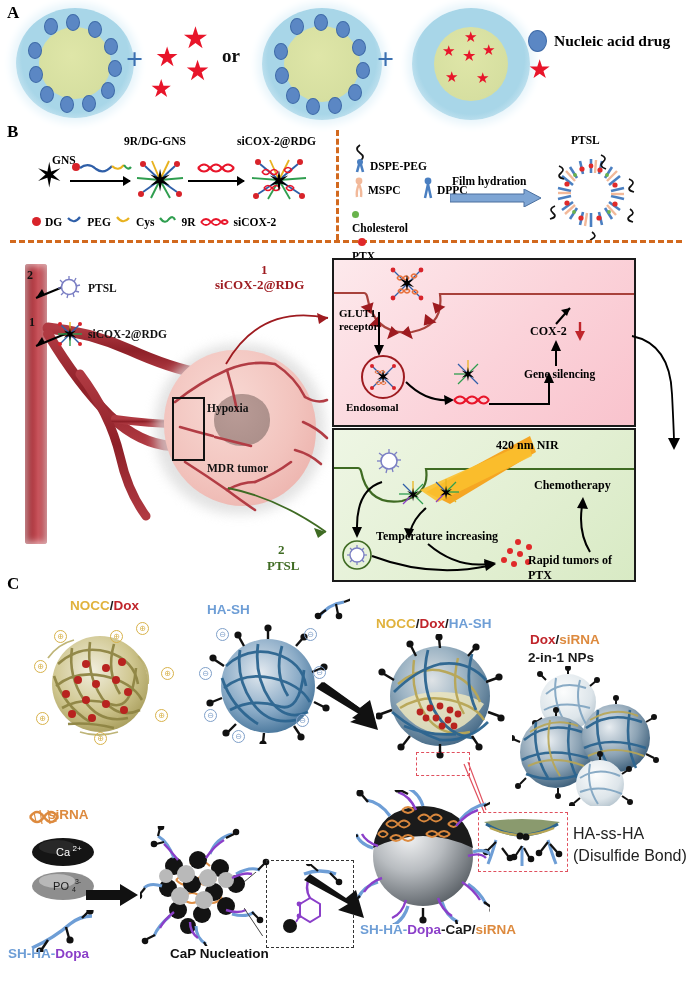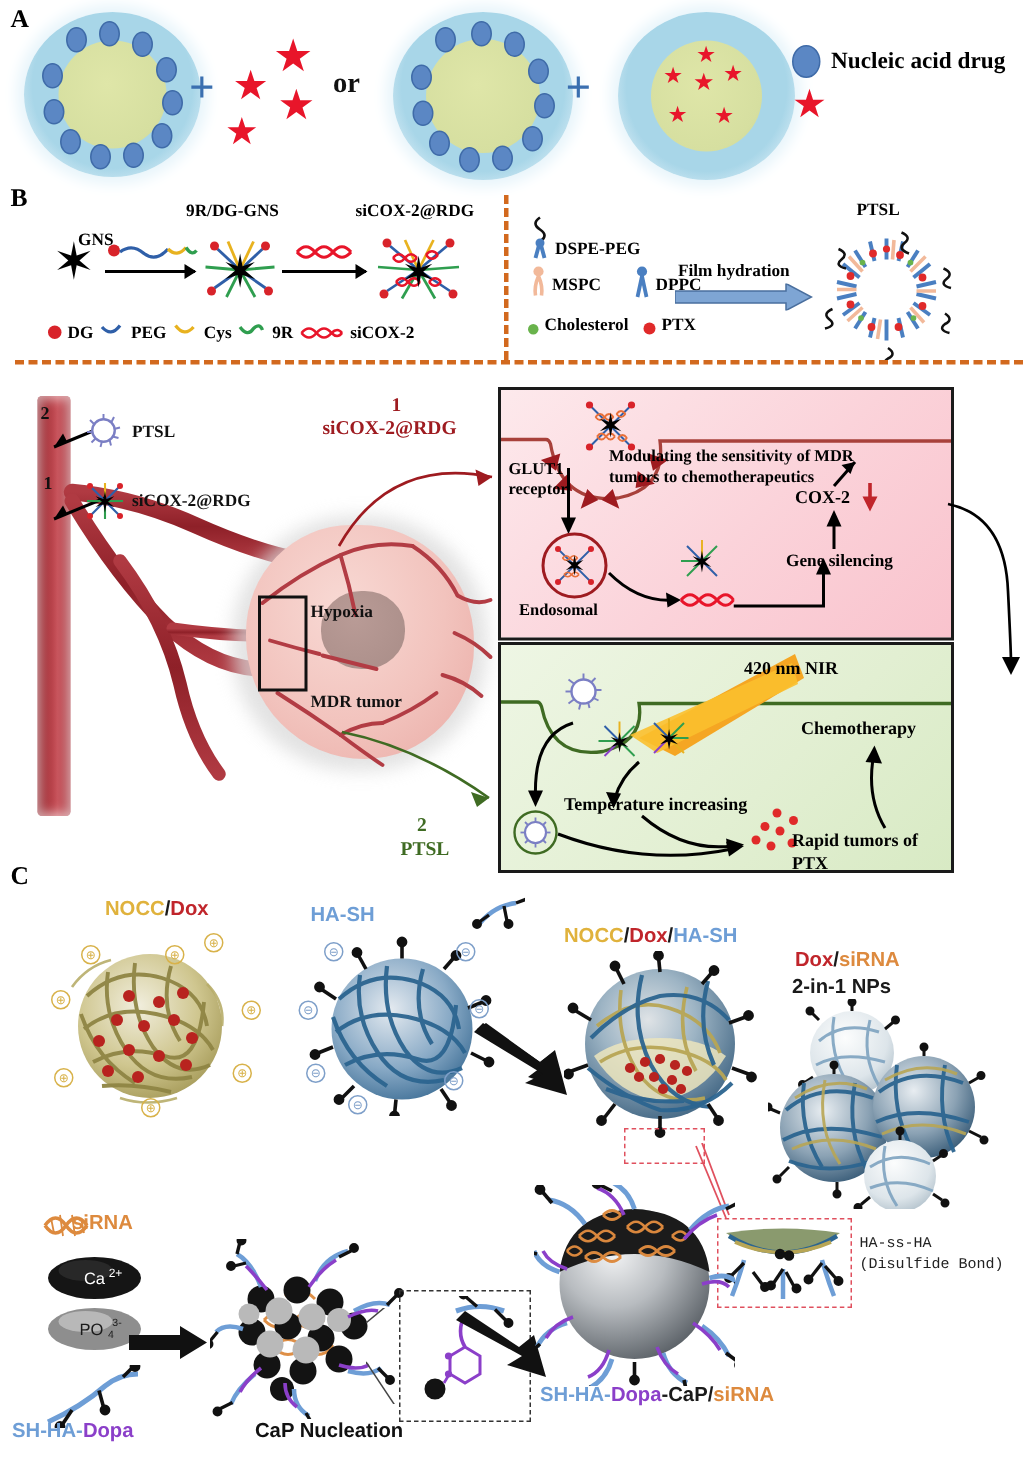--- a/index.html
+++ b/index.html
@@ -49,21 +49,21 @@
 
   
   #panelC{left:0;top:574px;width:688px;height:410px;}
   .cl-nocc{color:#e0b23c;}
   .cl-dox{color:#c0252b;}
   .cl-hash{color:#6e9ed6;}
   .cl-sirna{color:#dd8a3e;}
   .cl-dopa{color:#8b3fc9;}
   .cl-dark{color:#1a1a1a;}
   .cLab{font-family:Liberation Sans, sans-serif;font-weight:bold;font-size:13.5px;}
-  .cLab-xs{font-family:Liberation Mono, monospace;font-size:10px;color:#222;}
+  .cLab-xs{font-family:Liberation Sans, sans-serif;font-size:16px;color:#222;}
   .redbox{position:absolute;border:1.5px dashed #e0505e;}
   .dashbox{position:absolute;border:1.5px dashed #333;}
   .ion{position:absolute;border-radius:50%;border:1.2px solid #d8b24a;color:#d8b24a;
        font-size:8px;text-align:center;font-family:"Liberation Sans",sans-serif;}
   .ionb{position:absolute;border-radius:50%;border:1.2px solid #7e9fc9;color:#7e9fc9;
        font-size:8px;text-align:center;font-family:"Liberation Sans",sans-serif;}
 </style>
 </head>
 <body>
 
@@ -243,21 +243,21 @@
     <path d="M7 7 q-3 7 -2 13 M7 7 q3 7 2 13" stroke="#f2b99a" stroke-width="2.4" fill="none"></path>
   </svg>
   <div class="abs lbl-b" style="left:368px;top:62px;">MSPC</div>
 
   <svg class="abs" style="left:421px;top:55px;" width="14" height="22">
     <circle cx="7" cy="4" r="3.4" fill="#4a7fc1"></circle>
     <path d="M7 7 l-3 14 M7 7 l3 14" stroke="#4a7fc1" stroke-width="2.5"></path>
   </svg>
   <div class="abs lbl-b" style="left:437px;top:62px;">DPPC</div>
 
-  <div class="abs" style="left:352px;top:89px;display:flex;align-items:flex-end;gap:4px;">
+  <div class="abs" style="left:352px;top:89px;display:flex;align-items:flex-start;gap:4px;flex-direction:column;">
     <span style="width:7px;height:7px;border-radius:50%;background:#69b34c;display:inline-block;"></span>
     <span class="lbl-b">Cholesterol</span>
     <span style="width:8px;height:8px;border-radius:50%;background:#e02a2a;display:inline-block;margin-left:6px;"></span>
     <span class="lbl-b">PTX</span>
   </div>
 
   <div class="abs lbl-b" style="left:452px;top:53px;">Film hydration</div>
   <svg class="abs" style="left:450px;top:67px;" width="92" height="18">
     <path d="M0 5 H74 V0 L91 9 L74 18 V13 H0 Z" fill="#7ea5d4" stroke="#4a6f9e" stroke-width="1"></path>
   </svg>
@@ -528,24 +528,20 @@
     <div class="txtP" style="position:absolute;left:196px;top:64px;font-size:12px;">COX-2</div>
     <svg style="position:absolute;left:240px;top:62px;" width="12" height="20">
       <path d="M6 0 V12" stroke="#c0252b" stroke-width="2.4"></path>
       <path d="M6 19 L1 9 L11 9 Z" fill="#c0252b"></path>
     </svg>
 
     <svg style="position:absolute;left:218px;top:46px;" width="22" height="22">
       <path d="M18 2 L4 18" stroke="#000" stroke-width="2"></path>
       <path d="M18 2 L9 4 L15 10 Z" fill="#000"></path>
     </svg>
-    <div class="txtP" style="position:absolute;left:72px;top:38px;line-height:1.25;width:180px;">
-      <div>Modulating the sensitivity of MDR</div>
-      <div>tumors to chemotherapeutics</div>
-    </div>
   </div>
 
   <div class="boxG" style="left:332px;top:306px;width:300px;height:150px;">
     <svg style="position:absolute;left:0;top:0;" width="300" height="150">
       <path d="M0 38 H24 Q26 38 27 41 Q34 76 68 71 Q96 64 92 39 H300" stroke="#3f6b23" stroke-width="2.2" fill="none"></path>
     </svg>
 
     <svg style="position:absolute;left:78px;top:2px;" width="130" height="90">
       <path d="M118 4 L14 60 L38 72 L124 20 Z" fill="#f5a623"></path>
       <path d="M116 10 L8 58 L26 70 L120 24 Z" fill="#fbc02d" opacity=".9"></path>

